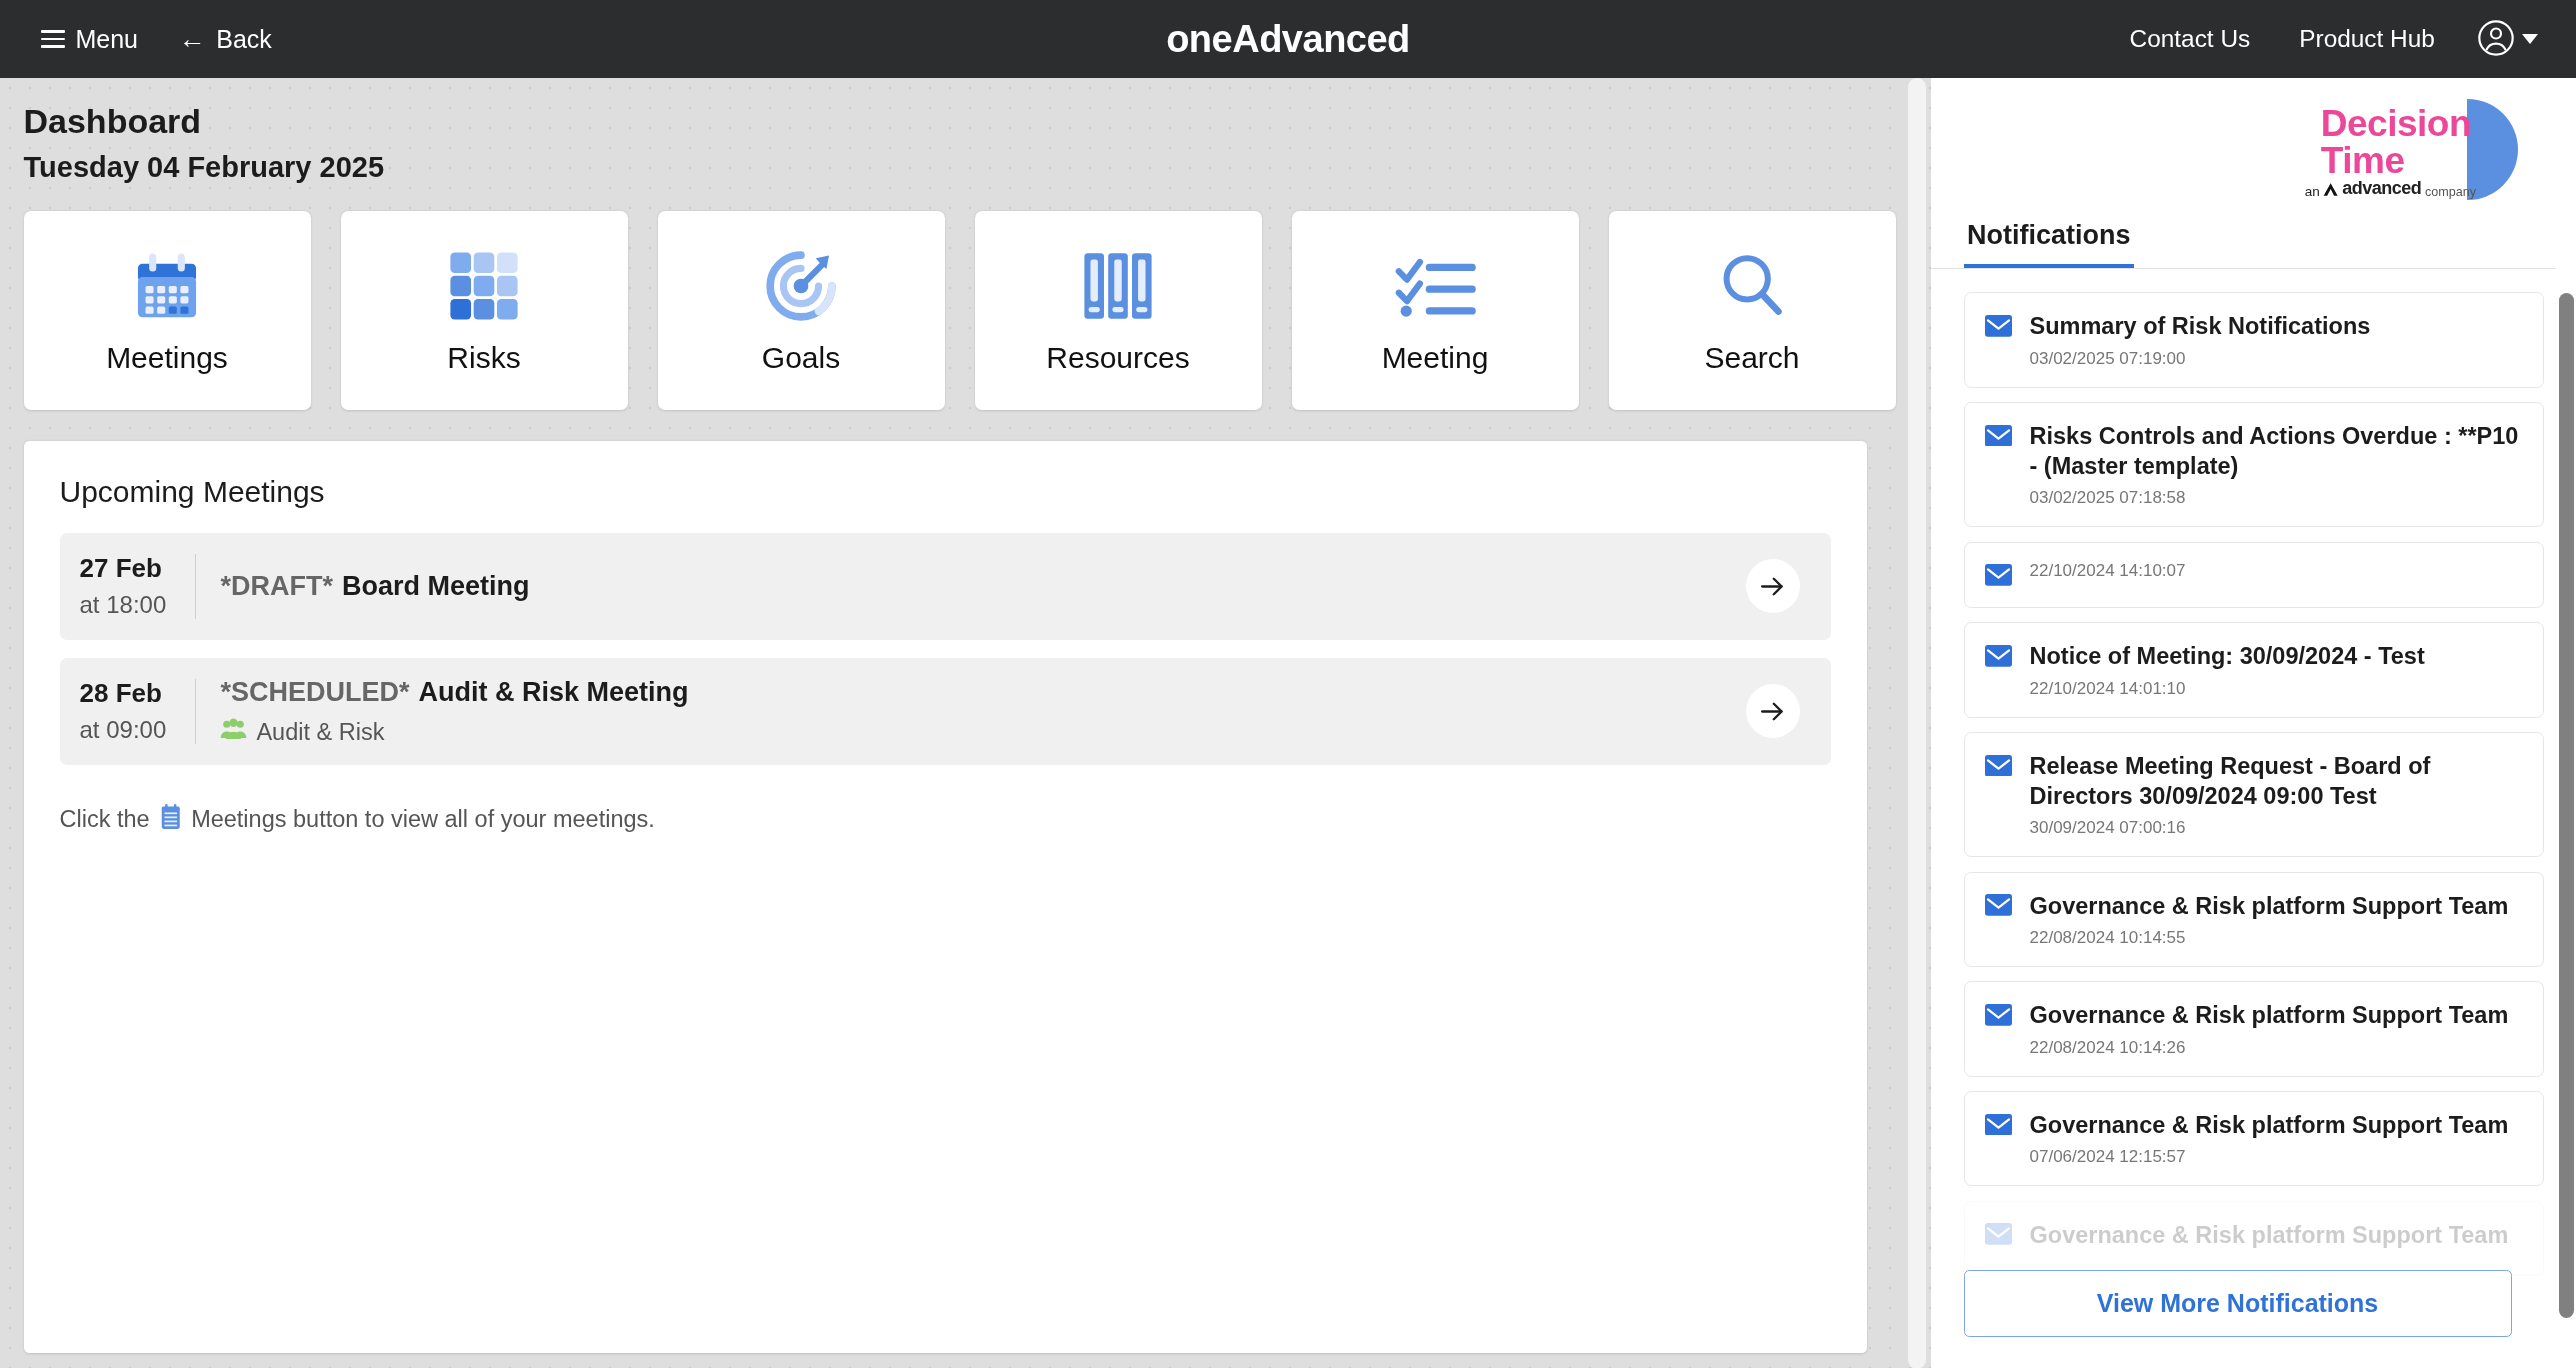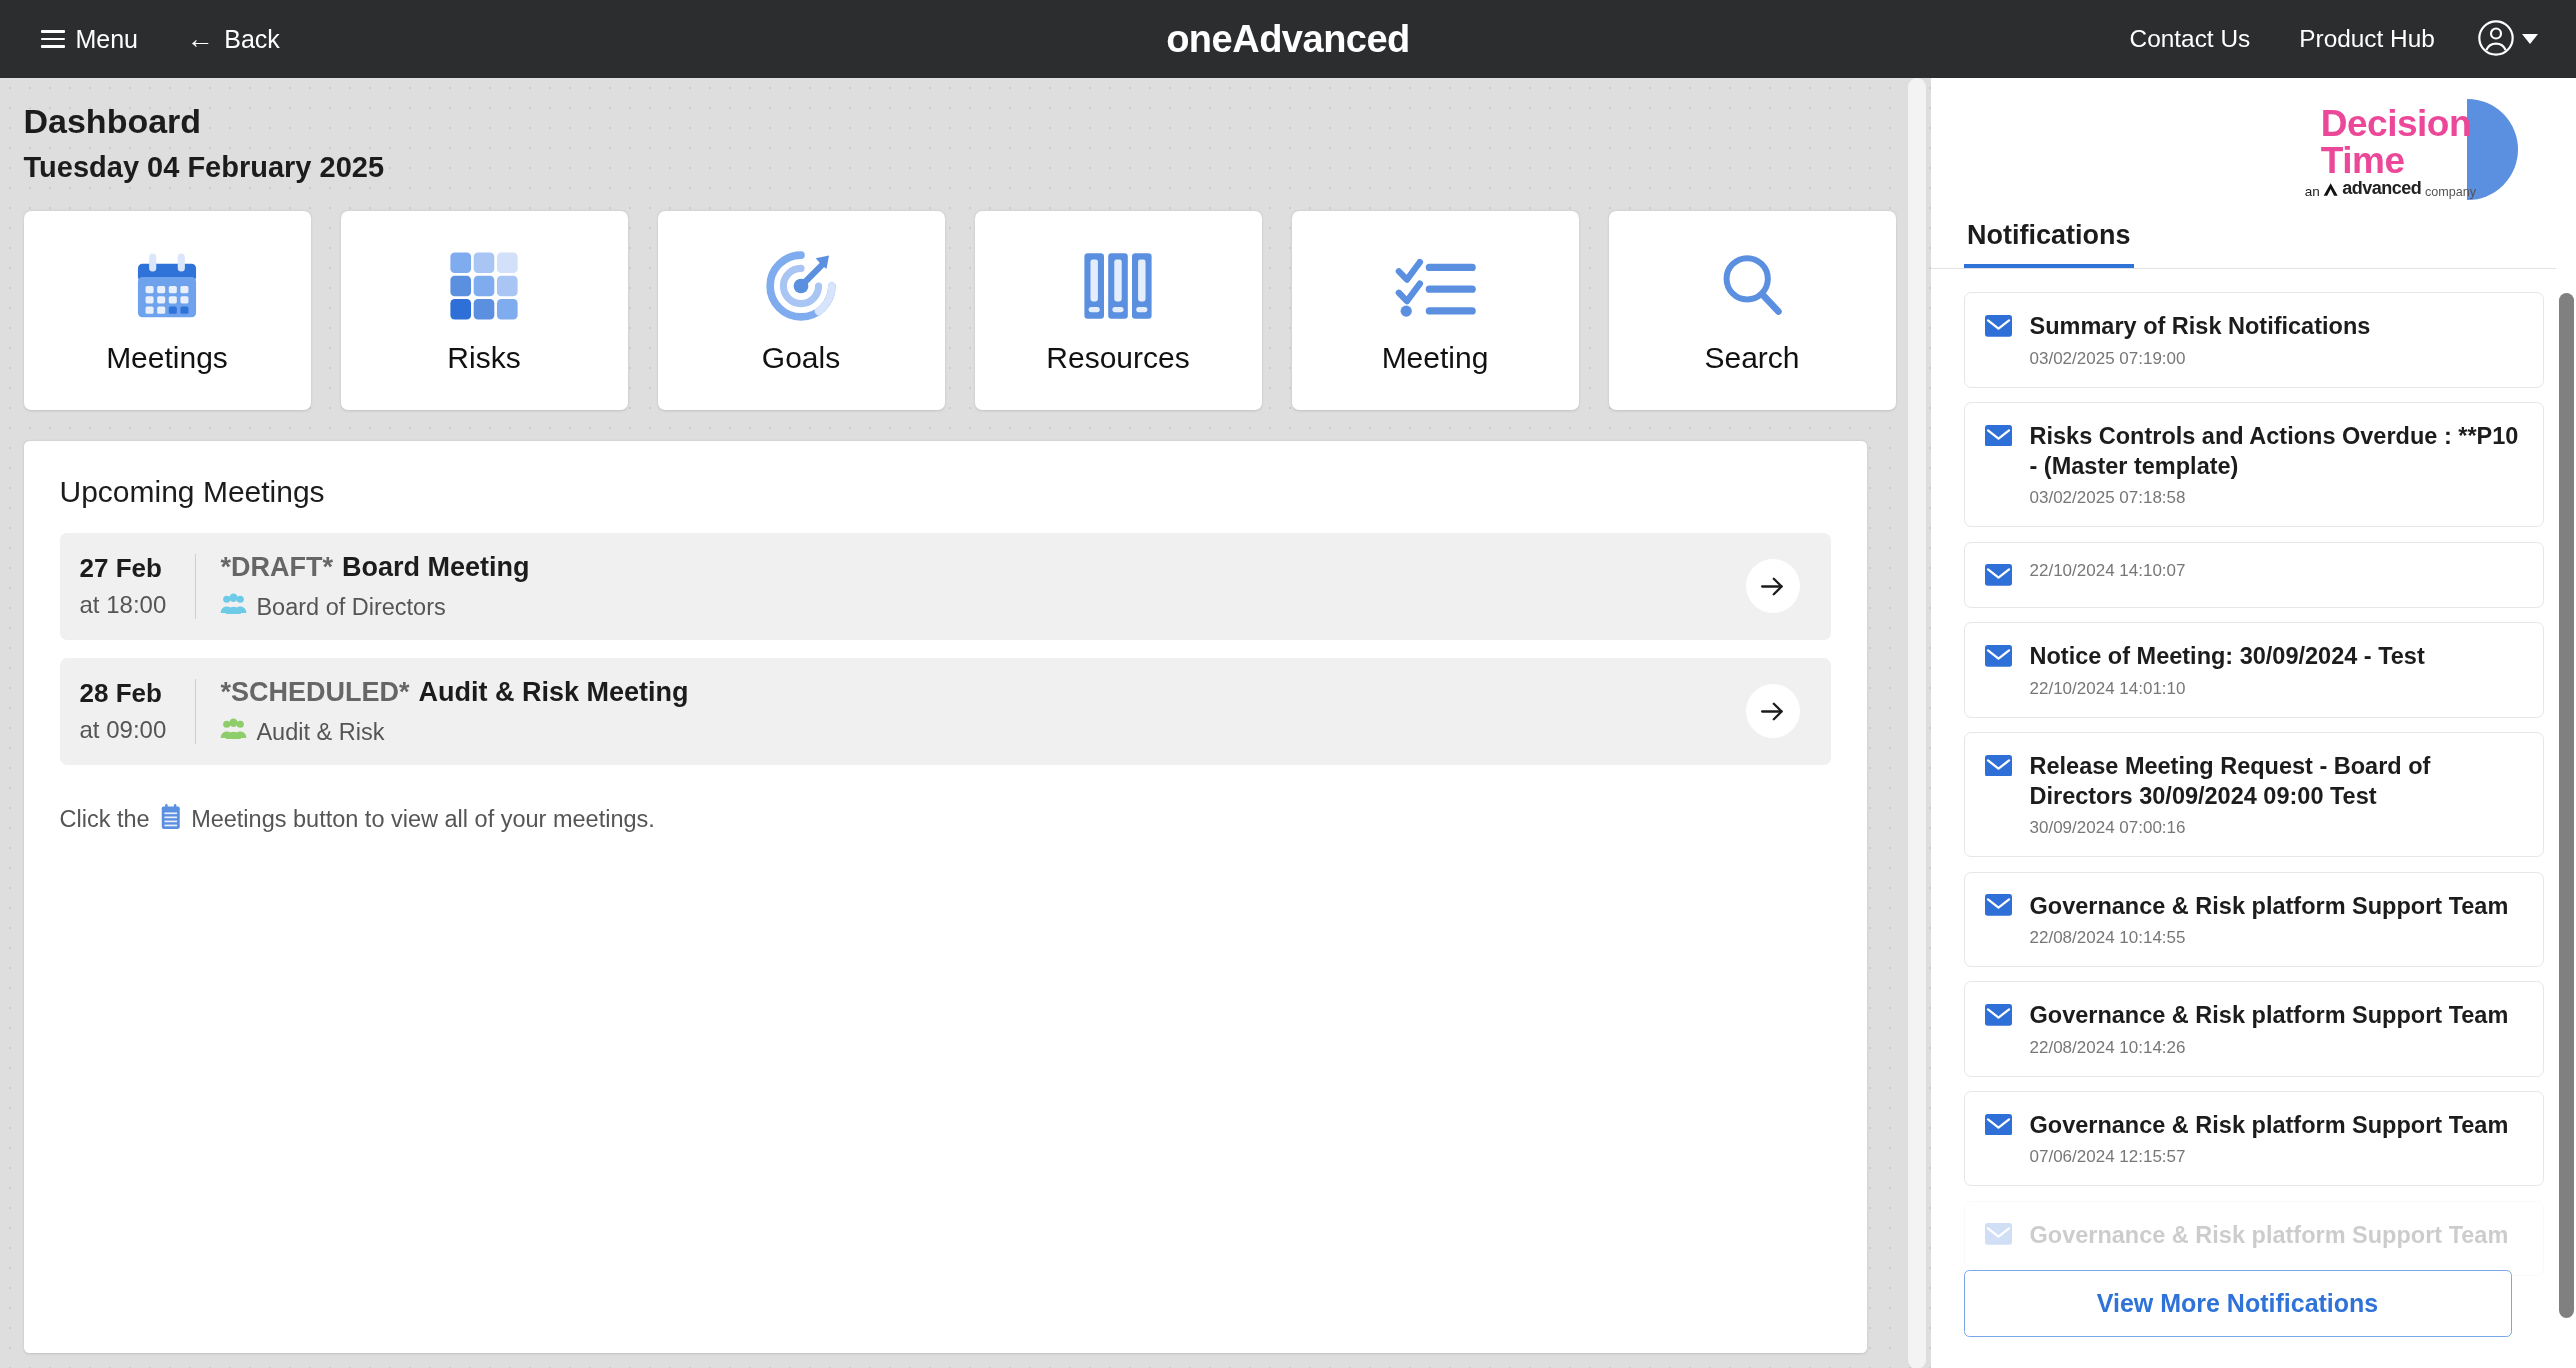--- a/index.html
+++ b/index.html
@@ -16,21 +16,21 @@
   .topbar {
     position: absolute;
     top: 0; left: 0;
     width: 2576px;
     height: 78px;
     background: #2b2d2f;
     display: flex;
     align-items: center;
     color: #ffffff;
   }
-  .topbar-left { display: flex; align-items: center; gap: 16px; padding-left: 25px; }
+  .topbar-left { display: flex; align-items: center; gap: 8px; padding-left: 25px; }
   .tb-item {
     display: flex;
     align-items: center;
     gap: 10.8px;
     font-size: 25px;
     color: #ffffff;
     padding: 9px 16.2px;
     cursor: pointer;
     white-space: nowrap;
   }
@@ -494,33 +494,20 @@
       <div class="meeting-row">
         <div class="m-date">
           <div class="m-day">27 Feb</div>
           <div class="m-time">at 18:00</div>
         </div>
         <div class="m-sep"></div>
         <div class="m-body">
           <div class="m-title-line">
             <span class="m-status">*DRAFT*</span><span class="m-name">Board Meeting</span>
           </div>
-          <div class="m-group">
-            <span>
-              <svg width="27" height="21.7" viewBox="0 0 24 19" fill="#6ecbe8">
-                <circle cx="6" cy="5.4" r="3.2"></circle>
-                  <circle cx="18" cy="5.4" r="3.2"></circle>
-                <circle cx="12" cy="4.1" r="3.7"></circle>
-                <path d="M0.6 17.6c0-3.3 2.4-5.7 5.4-5.7s5.4 2.4 5.4 5.7z"></path>
-                <path d="M12.6 17.6c0-3.3 2.4-5.7 5.4-5.7s5.4 2.4 5.4 5.7z"></path>
-                <path d="M5.4 18.6c0-3.8 2.9-6.6 6.6-6.6s6.6 2.8 6.6 6.6z"></path>
-              </svg>
-            </span>
-            <span>Board of Directors</span>
-          </div>
         </div>
         <div class="m-arrow">
           <svg width="31" height="31" viewBox="0 0 24 24" fill="none" stroke="#1c1c1c" stroke-width="1.8" stroke-linecap="round" stroke-linejoin="round">
             <line x1="4" y1="12" x2="19" y2="12"></line>
               <polyline points="13,6 19,12 13,18"></polyline>
           </svg>
         </div>
       </div>
 
       <div class="meeting-row">

